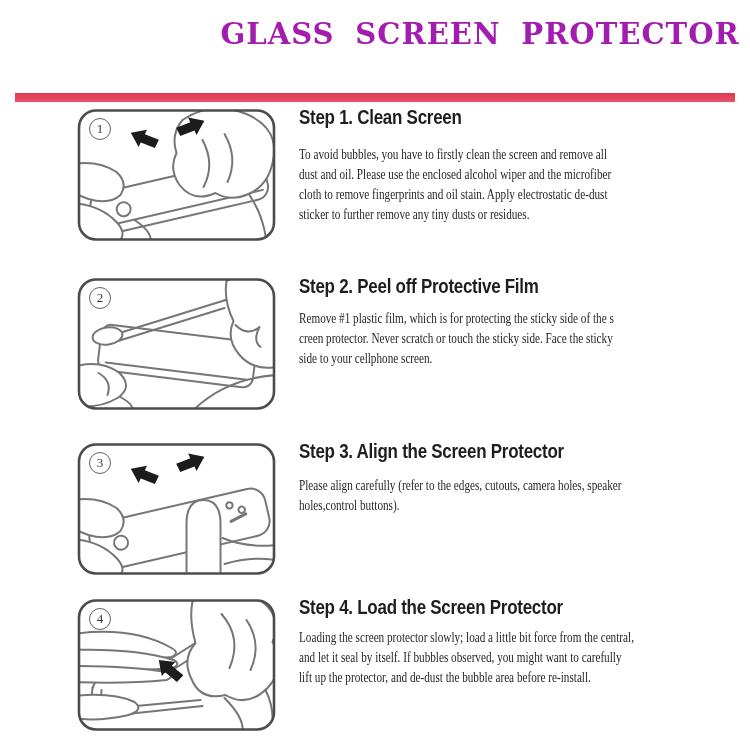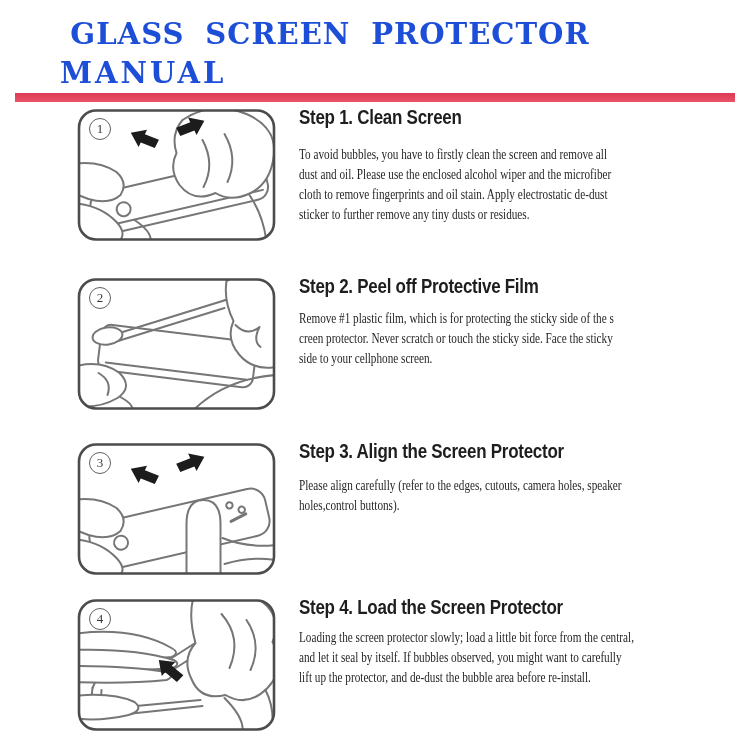--- a/index.html
+++ b/index.html
@@ -2,21 +2,21 @@
 <html><head>
 <meta charset="utf-8">
 <style>
   html,body{margin:0;padding:0;}
   body{
     width:750px;height:750px;background:#ffffff;position:relative;overflow:hidden;
     font-family:"Liberation Sans",sans-serif;
   }
   
   .header{
-    position:absolute;left:60px;top:14px;width:690px;text-align:left;color:#1d4ed8;
+    position:absolute;left:60px;top:14px;width:690px;text-align:right;color:#a21caf;
   }
   .title-line1{
     font-family:"DejaVu Serif",serif;font-weight:bold;font-size:30px;
     letter-spacing:1px;word-spacing:10px;line-height:40px;
     transform:scaleX(.97);transform-origin:50% 0;
   }
   .title-line2{
     font-family:"DejaVu Serif",serif;font-weight:bold;font-size:29px;
     letter-spacing:3px;line-height:34px;margin-top:2px;
   }
@@ -44,21 +44,20 @@
     position:absolute;left:299px;width:460px;
     font-family:"Liberation Serif",serif;font-size:14px;line-height:20px;color:#262626;
     white-space:pre-line;transform:scaleX(.8);transform-origin:0 0;
   }
 </style>
 </head>
 <body>
 
 <div class="header">
   <div class="title-line1">GLASS SCREEN PROTECTOR</div>
-  <div class="title-line2">MANUAL</div>
 </div>
 <div class="divider"></div>
 
 <div class="illus" style="top:108px">
   <svg width="201" height="134" viewBox="0 0 200 134">
     <defs>
         <clipPath id="c1">
           <rect x="2.5" y="2.5" width="195" height="129" rx="17"></rect>
         </clipPath>
       </defs>

